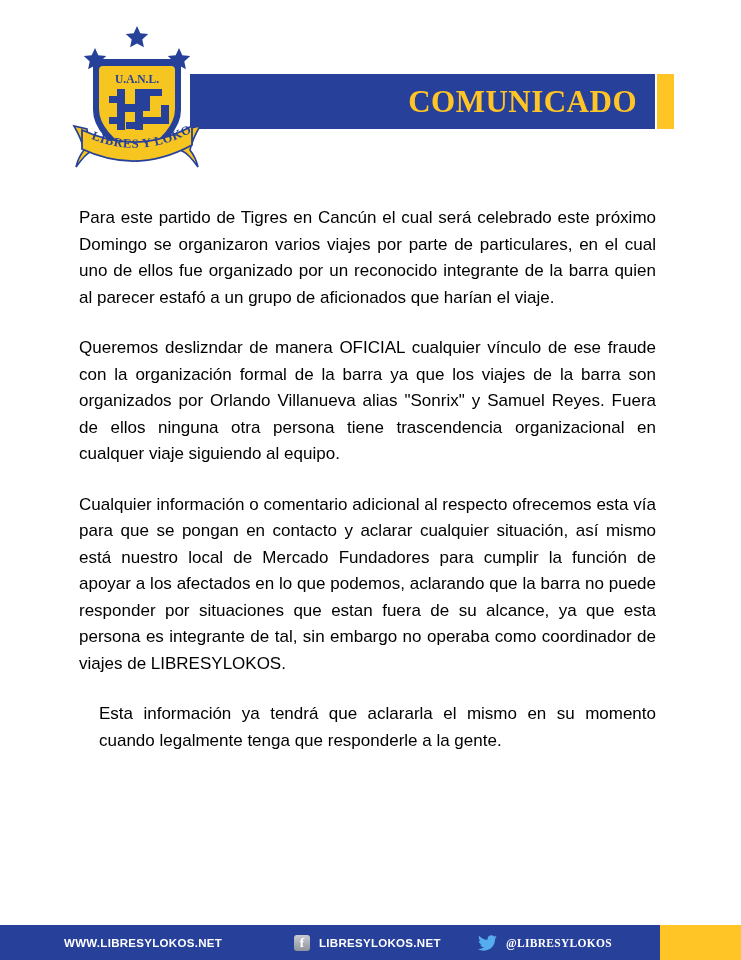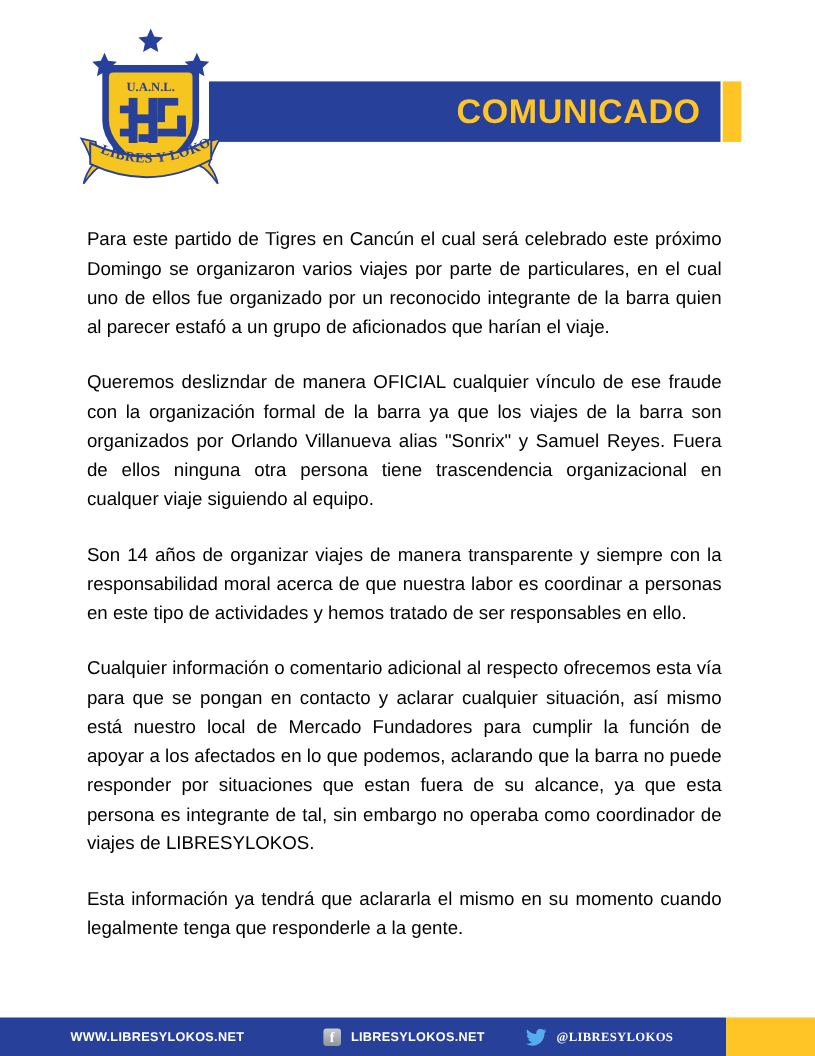--- a/index.html
+++ b/index.html
@@ -36,21 +36,21 @@
   #banner-title {
     position: absolute;
     right: 18px;
     top: 50%;
     transform: translateY(-50%);
     color: #ffc425;
     font-size: 31px;
     font-weight: bold;
     letter-spacing: 0.5px;
     white-space: nowrap;
-    font-family: Liberation Sans, sans-serif;
+    font-family: Liberation Serif, serif;
   }
   #banner-accent {
     position: absolute;
     left: 657px;
     top: 74px;
     width: 17px;
     height: 55px;
     background: #ffc425;
   }
 
@@ -75,21 +75,21 @@
   .para {
     color: #000000;
     font-size: 17px;
     line-height: 26.5px;
     text-align: justify;
     margin: 0 0 24px 0;
     font-family: "Liberation Sans", sans-serif;
     -webkit-hyphens: none;
     hyphens: none;
   }
-  .para:last-child { margin-bottom: 0; }
+  .para:last-child { margin-bottom: 0; margin-left: 20px; }
 
   
   #footer {
     position: absolute;
     left: 0;
     top: 925px;
     width: 741px;
     height: 40px;
   }
   #footer-blue {
@@ -200,21 +200,20 @@
         </text>
         <path id="ribbonpath" d="M23 114 q52 25 105 -3" fill="none" stroke="none"></path>
       </g>
     </svg>
   </div>
 </div>
 
 <div id="content">
   <p class="para">Para este partido de Tigres en Cancún el cual será celebrado este próximo Domingo se organizaron varios viajes por parte de particulares, en el cual uno de ellos fue organizado por un reconocido integrante de la barra quien al parecer estafó a un grupo de aficionados que harían el viaje.</p>
   <p class="para">Queremos deslizndar de manera OFICIAL cualquier vínculo de ese fraude con la organización formal de la barra ya que los viajes de la barra son organizados por Orlando Villanueva alias "Sonrix" y Samuel Reyes. Fuera de ellos ninguna otra persona tiene trascendencia organizacional en cualquer viaje siguiendo al equipo.</p>
-  <p class="para">Son 14 años de organizar viajes de manera transparente y siempre con la responsabilidad moral acerca de que nuestra labor es coordinar a personas en este tipo de actividades y hemos tratado de ser responsables en ello.</p>
   <p class="para">Cualquier información o comentario adicional al respecto ofrecemos esta vía para que se pongan en contacto y aclarar cualquier situación, así mismo está nuestro local de Mercado Fundadores para cumplir la función de apoyar a los afectados en lo que podemos, aclarando que la barra no puede responder por situaciones que estan fuera de su alcance, ya que esta persona es integrante de tal, sin embargo no operaba como coordinador de viajes de LIBRESYLOKOS.</p>
   <p class="para">Esta información ya tendrá que aclararla el mismo en su momento cuando legalmente tenga que responderle a la gente.</p>
 </div>
 
 <div id="footer">
   <div id="footer-blue"></div>
   <div id="footer-yellow"></div>
 
   <div class="footer-item" id="footer-website">
     <span>WWW.LIBRESYLOKOS.NET</span>

